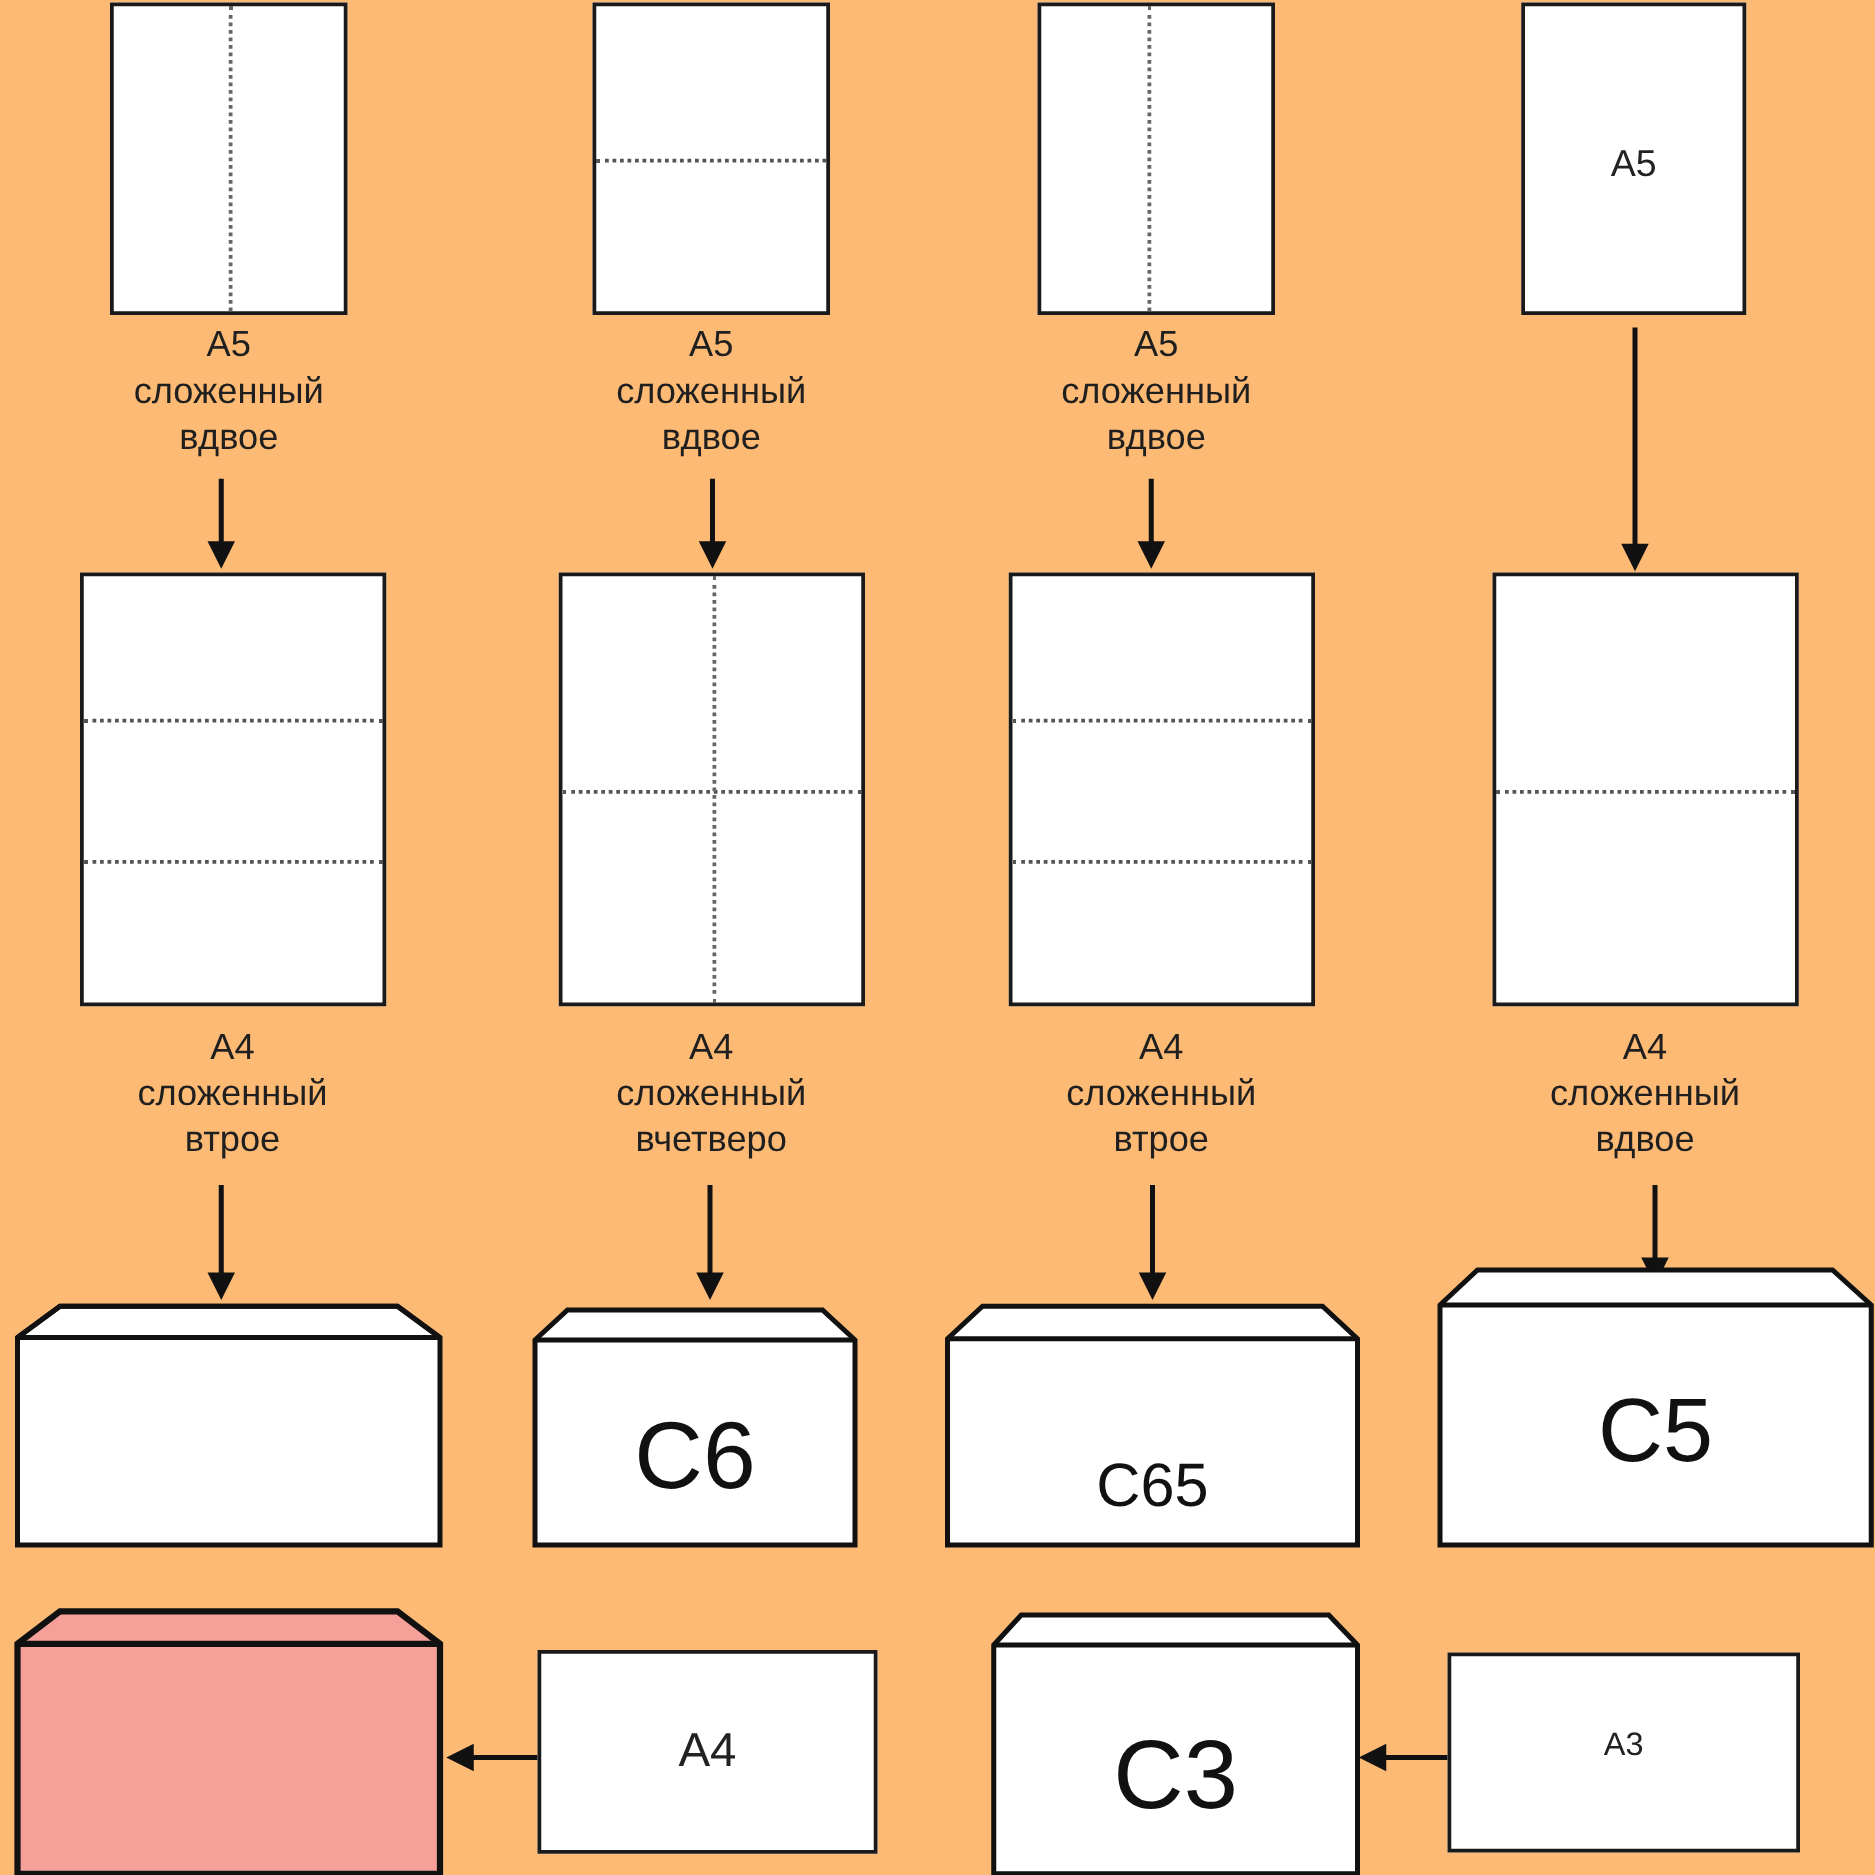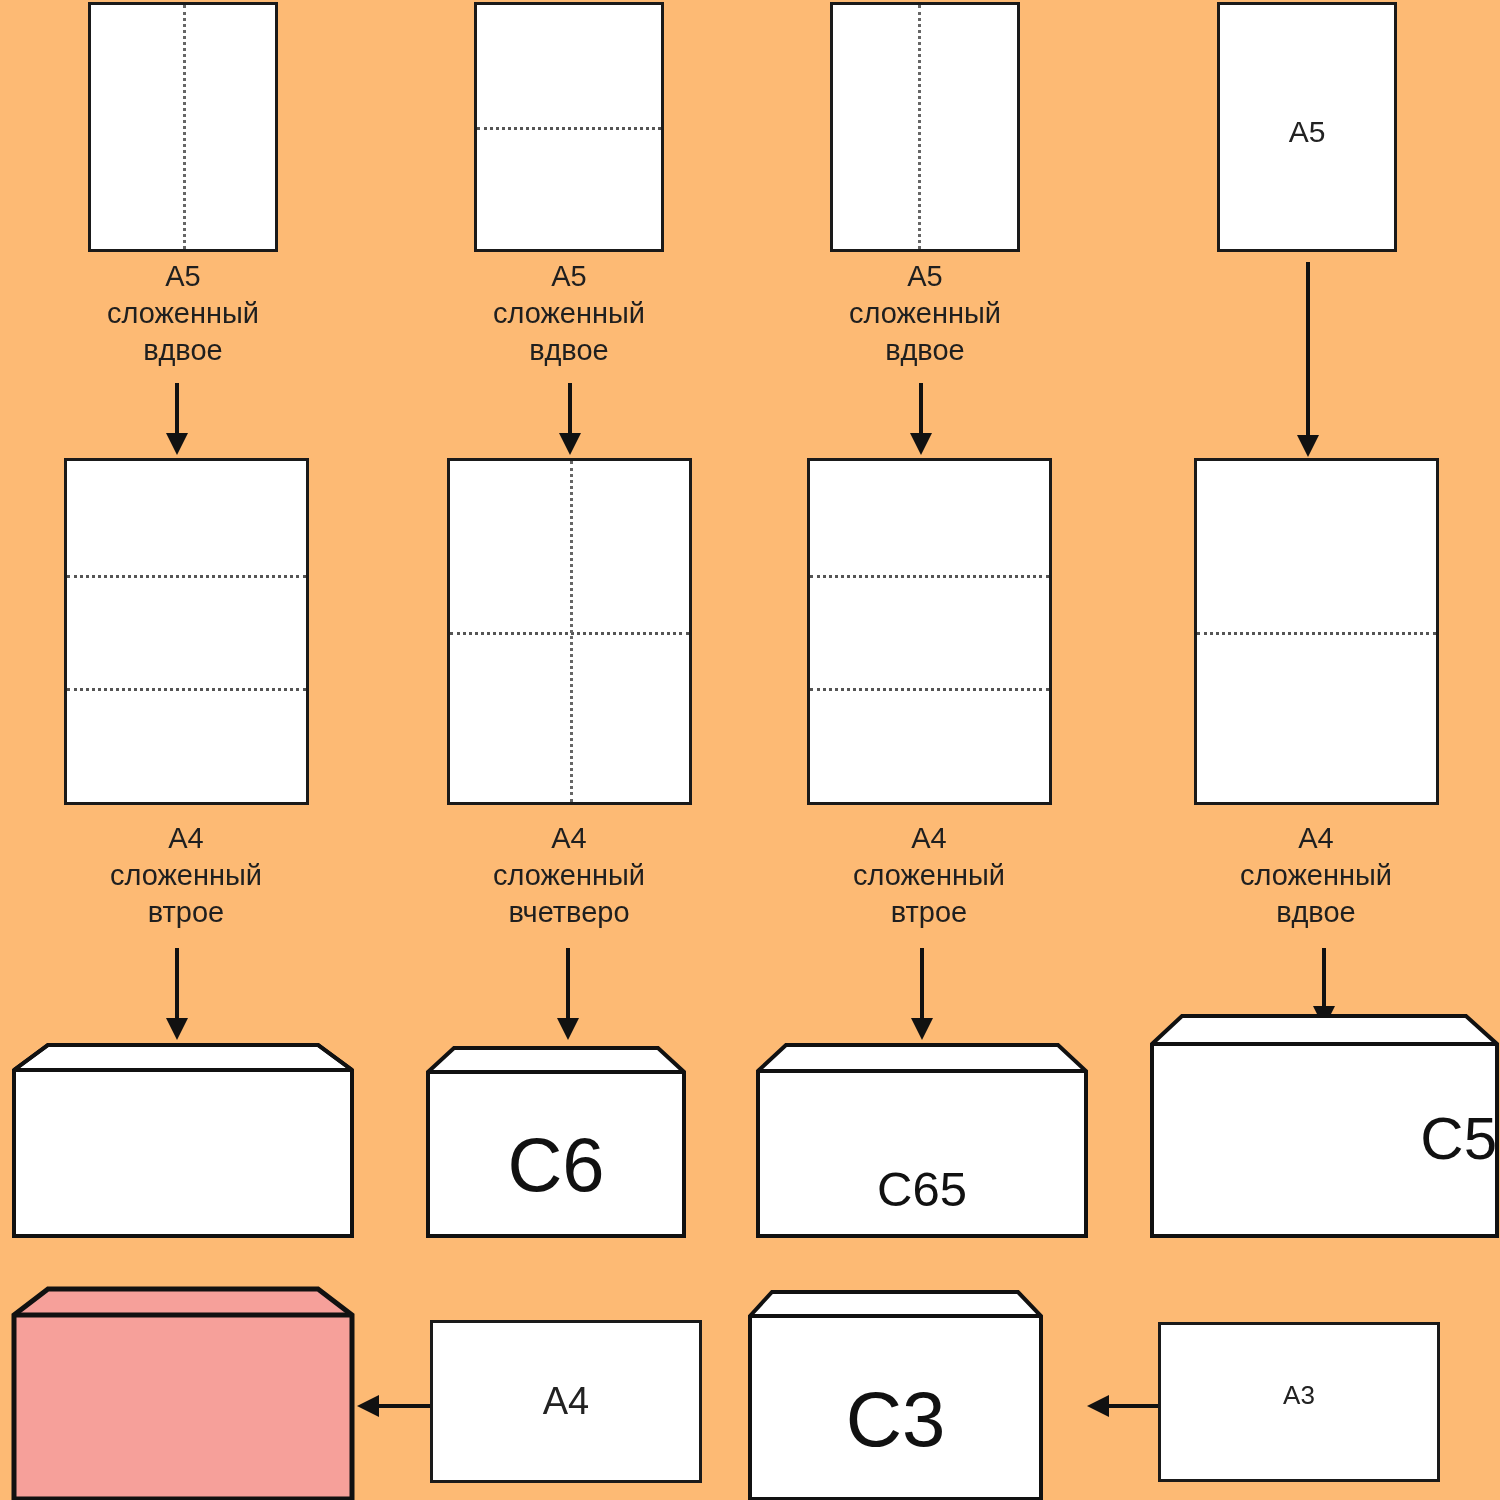--- a/index.html
+++ b/index.html
@@ -239,40 +239,40 @@
       <line x1="0" y1="31" x2="328" y2="31" stroke="#111111" stroke-width="4"></line>
     </svg>
     <div class="env-label" style="top:78px; font-size:49px;margin-top:43px;">C65</div>
   </div>
 
   <div class="envelope" style="left:1152px; top:1008px; width:345px; height:233px;">
     <svg viewBox="0 0 345 233" preserveAspectRatio="none">
       <polygon points="0,36 30,8 314,8 345,36 345,228 0,228" fill="#ffffff" stroke="#111111" stroke-width="4" stroke-linejoin="miter"></polygon>
       <line x1="0" y1="36" x2="345" y2="36" stroke="#111111" stroke-width="4"></line>
     </svg>
-    <div class="env-label" style="top:96px; font-size:60px;text-align:right;">C5</div>
+    <div class="env-label" style="top:96px; font-size:72px;">C5</div>
   </div>
 
   <div class="envelope" style="left:14px; top:1285px; width:338px; height:215px;">
     <svg viewBox="0 0 338 215" preserveAspectRatio="none">
       <polygon points="0,30 34,4 304,4 338,30 338,214 0,214" fill="#F6A09A" stroke="#111111" stroke-width="5" stroke-linejoin="miter"></polygon>
       <line x1="0" y1="30" x2="338" y2="30" stroke="#111111" stroke-width="5"></line>
     </svg>
   </div>
 
   <div class="arrow-left" style="left:357px; top:1406px; width:75px;">
     <div class="shaft" style="width:60px;"></div>
     <div class="head"></div>
   </div>
 
   <div class="sheet" style="left:430px; top:1320px; width:272px; height:163px;">
     <div class="label-in" style="top:57px; font-size:38px;">A4</div>
   </div>
 
-  <div class="envelope" style="left:750px; top:1288px; width:291px; height:212px;text-decoration:underline;">
+  <div class="envelope" style="left:795px; top:1288px; width:291px; height:212px;text-decoration:underline;">
     <svg viewBox="0 0 291 212" preserveAspectRatio="none">
       <polygon points="0,28 22,4 268,4 291,28 291,211 0,211" fill="#ffffff" stroke="#111111" stroke-width="4" stroke-linejoin="miter"></polygon>
       <line x1="0" y1="28" x2="291" y2="28" stroke="#111111" stroke-width="4"></line>
     </svg>
     <div class="env-label" style="top:86px; font-size:78px;">C3</div>
   </div>
 
   <div class="arrow-left" style="left:1087px; top:1406px; width:75px;">
     <div class="shaft" style="width:60px;"></div>
     <div class="head"></div>

